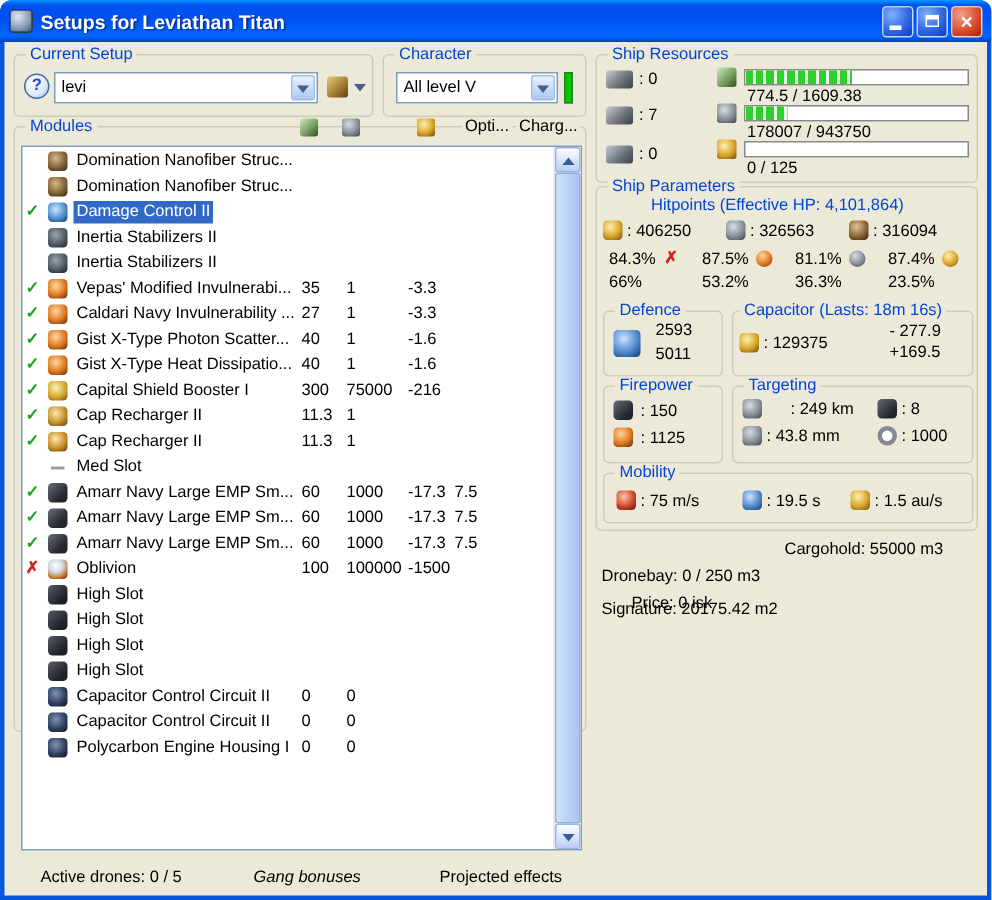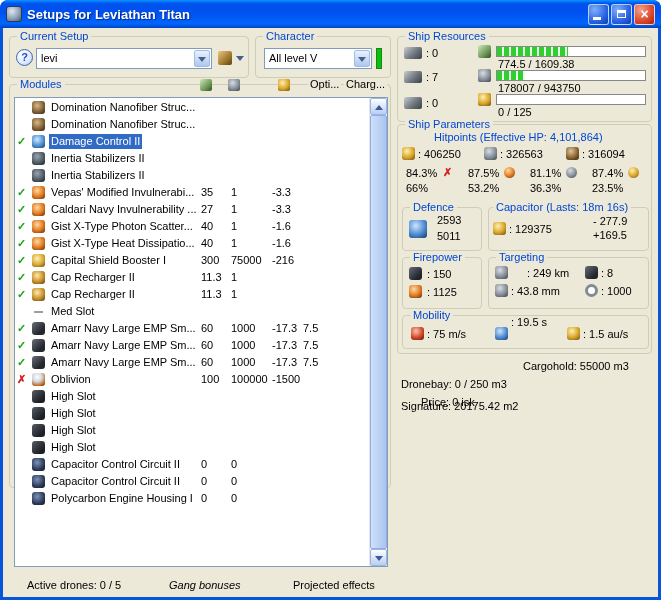--- a/index.html
+++ b/index.html
@@ -474,21 +474,21 @@
         <span class="stat" style="left:22px;top:27px;">: 43.8 mm</span>
         <span class="ic ic-ring" style="left:96px;top:26px;width:13px;height:13px;"></span>
         <span class="stat" style="left:112px;top:27px;">: 1000</span>
       </div>
 
       <div class="sub" style="left:4px;top:190px;width:247px;height:34px;">
         <span class="glabel">Mobility</span>
         <span class="ic ic-red" style="left:8px;top:11px;width:13px;height:13px;"></span>
         <span class="stat" style="left:24px;top:12px;">: 75 m/s</span>
         <span class="ic ic-blue" style="left:92px;top:11px;width:13px;height:13px;"></span>
-        <span class="stat" style="left:108px;top:0;text-align:right;">: 19.5 s</span>
+        <span class="stat" style="left:108px;top:12px;text-align:right;">: 19.5 s</span>
         <span class="ic ic-gold" style="left:164px;top:11px;width:13px;height:13px;"></span>
         <span class="stat" style="left:180px;top:12px;text-align:center;">: 1.5 au/s</span>
       </div>
     </div>
 
     <span class="txtline" style="left:398px;top:332px;margin-top:40px;">Signature: 20175.42 m2</span>
     <span class="txtline" style="left:520px;top:332px;">Cargohold: 55000 m3</span>
     <span class="txtline" style="left:398px;top:350px;">Dronebay: 0 / 250 m3</span>
     <span class="txtline" style="left:398px;top:368px;margin-left:20px;">Price: 0 isk</span>
 

